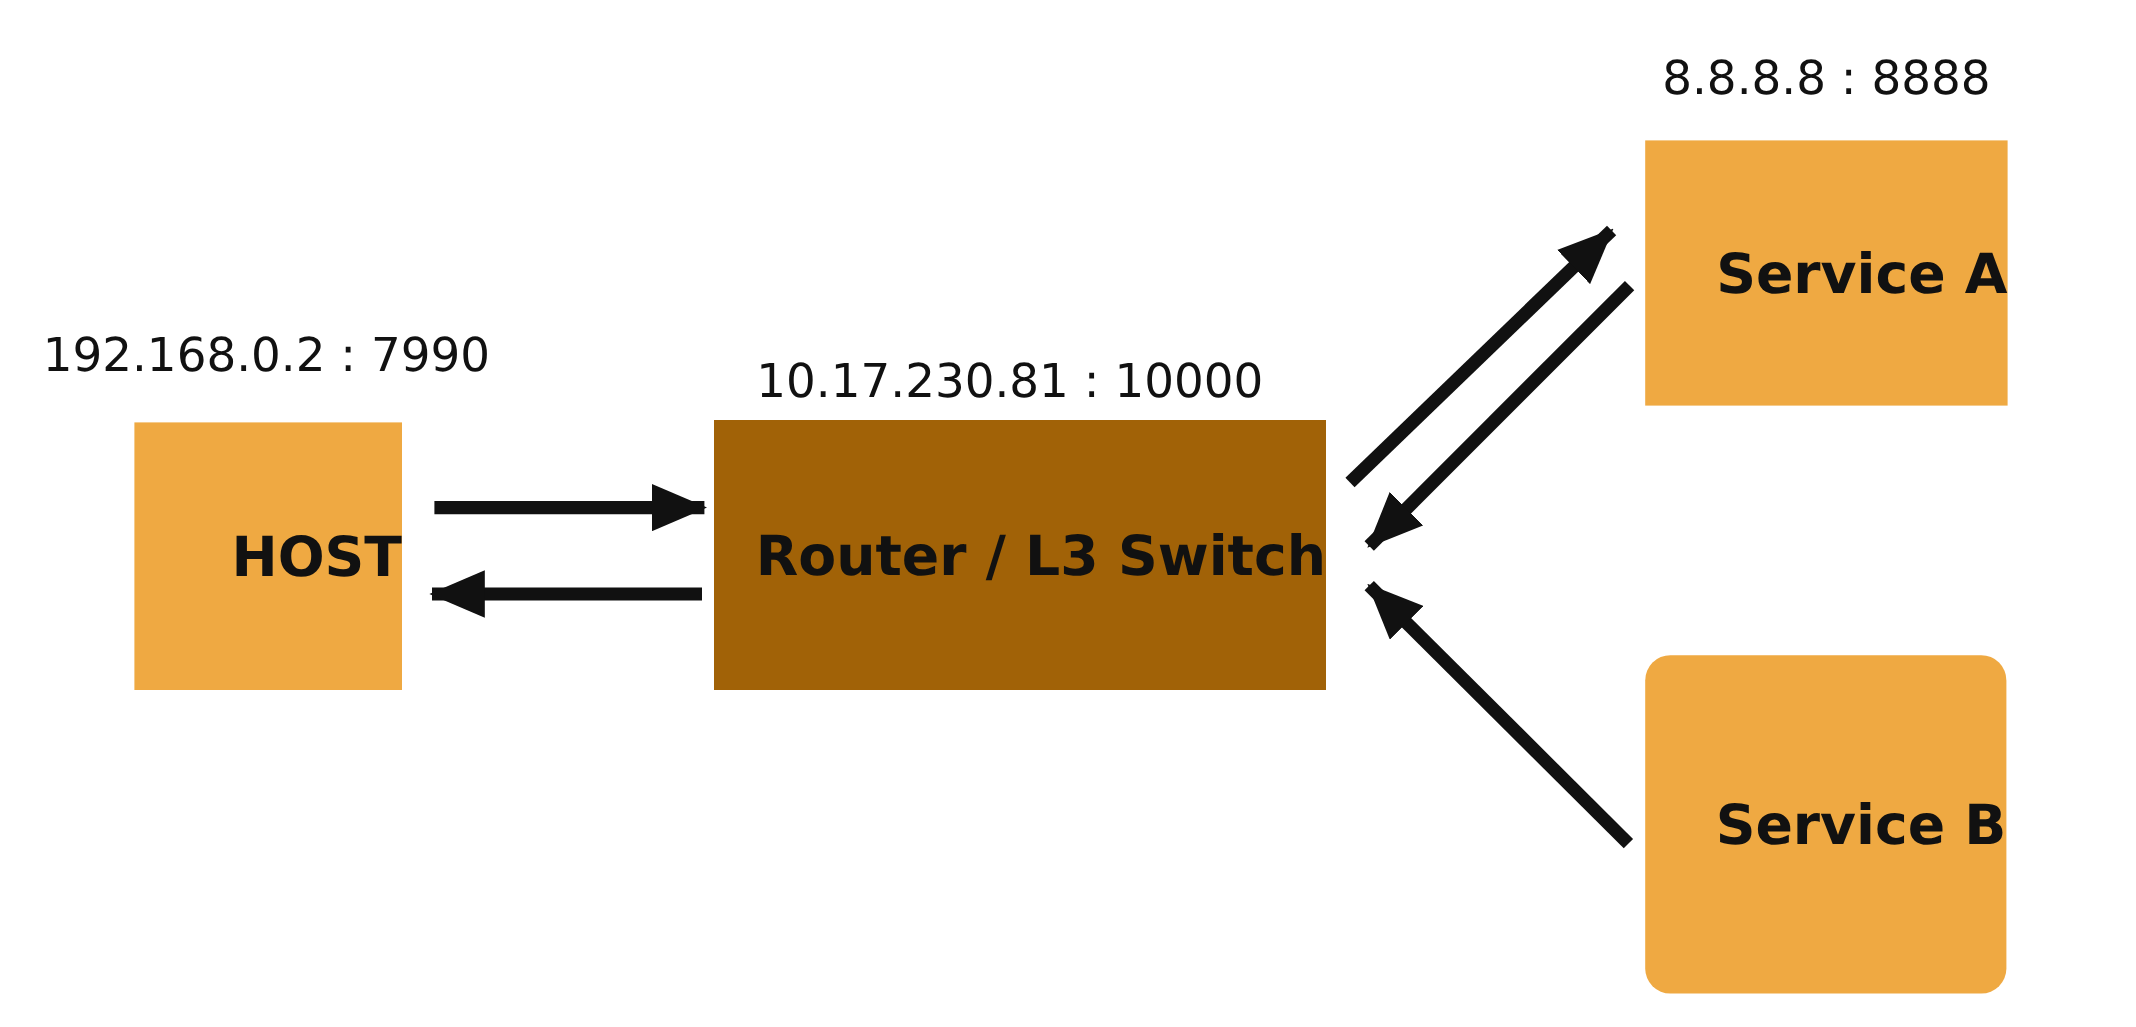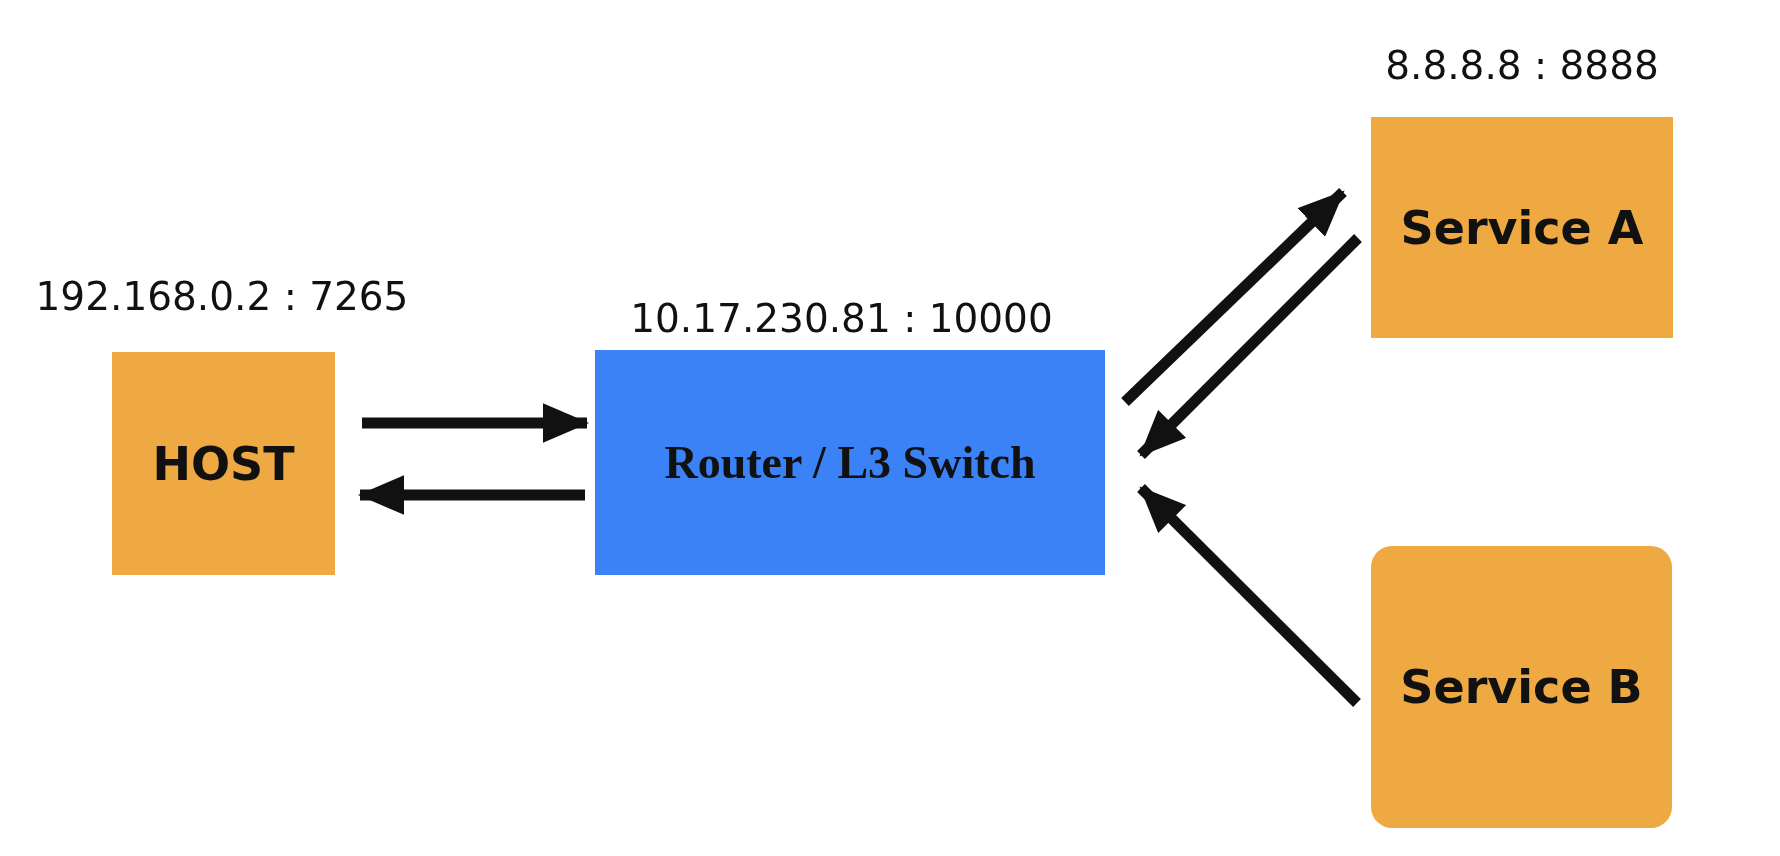--- a/index.html
+++ b/index.html
@@ -21,21 +21,21 @@
     top: 0;
     width: 1780px;
     height: 856px;
     pointer-events: none;
   }
   .node {
     position: absolute;
     background: #efa942;
     display: flex;
     align-items: center;
-    justify-content: center;
+    justify-content: flex-end;
   }
   .node .node-label {
     font-weight: bold;
     font-size: 46px;
     color: #111111;
     letter-spacing: 0px;
     white-space: nowrap;
   }
   .node-host      { left: 112px;  top: 340px; width: 223px; height: 223px; margin-top: 12px; }
   .node-router    { left: 595px;  top: 350px; width: 510px; height: 225px; }
@@ -67,29 +67,29 @@
         <path d="M0,0 L4.2,1.8 L0,3.6 Z" fill="#111111"></path>
       </marker>
     </defs>
   <line x1="362" y1="423" x2="587" y2="423" stroke="#111111" stroke-width="11" marker-end="url(#arrowhead)"></line>
       <line x1="585" y1="495" x2="360" y2="495" stroke="#111111" stroke-width="11" marker-end="url(#arrowhead)"></line>
       <line x1="1125" y1="402" x2="1343" y2="192" stroke="#111111" stroke-width="11" marker-end="url(#arrowhead)"></line>
       <line x1="1358" y1="238" x2="1141" y2="455" stroke="#111111" stroke-width="11" marker-end="url(#arrowhead)"></line>
       <line x1="1357" y1="703" x2="1141" y2="488" stroke="#111111" stroke-width="11" marker-end="url(#arrowhead)"></line>
     </svg>
 
-  <div class="address-label address-host" style="color: rgb(17, 17, 17);">192.168.0.2 : 7265</div>
+  <div class="address-label address-host" style="color: rgb(17, 17, 17);">192.168.0.2 : 7990</div>
   <div class="address-label address-router" style="color: rgb(17, 17, 17); margin-top: 22px;">10.17.230.81 : 10000</div>
   <div class="address-label address-service-a" style="color: rgb(17, 17, 17);">8.8.8.8 : 8888</div>
 
   <div class="node node-host" style="background: rgb(239, 169, 66);">
     <span class="node-label" style="color: rgb(17, 17, 17);">HOST</span>
   </div>
 
-  <div class="node node-router" style="background: #3b82f6; font-family: Liberation Serif, serif;">
+  <div class="node node-router" style="background: #a16207;">
     <span class="node-label" style="color: rgb(17, 17, 17);">Router / L3 Switch</span>
   </div>
 
   <div class="node node-service-a" style="background: rgb(239, 169, 66);">
     <span class="node-label" style="color: rgb(17, 17, 17);">Service A</span>
   </div>
 
   <div class="node node-service-b" style="background: rgb(239, 169, 66);">
     <span class="node-label" style="color: rgb(17, 17, 17);">Service B</span>
   </div>

